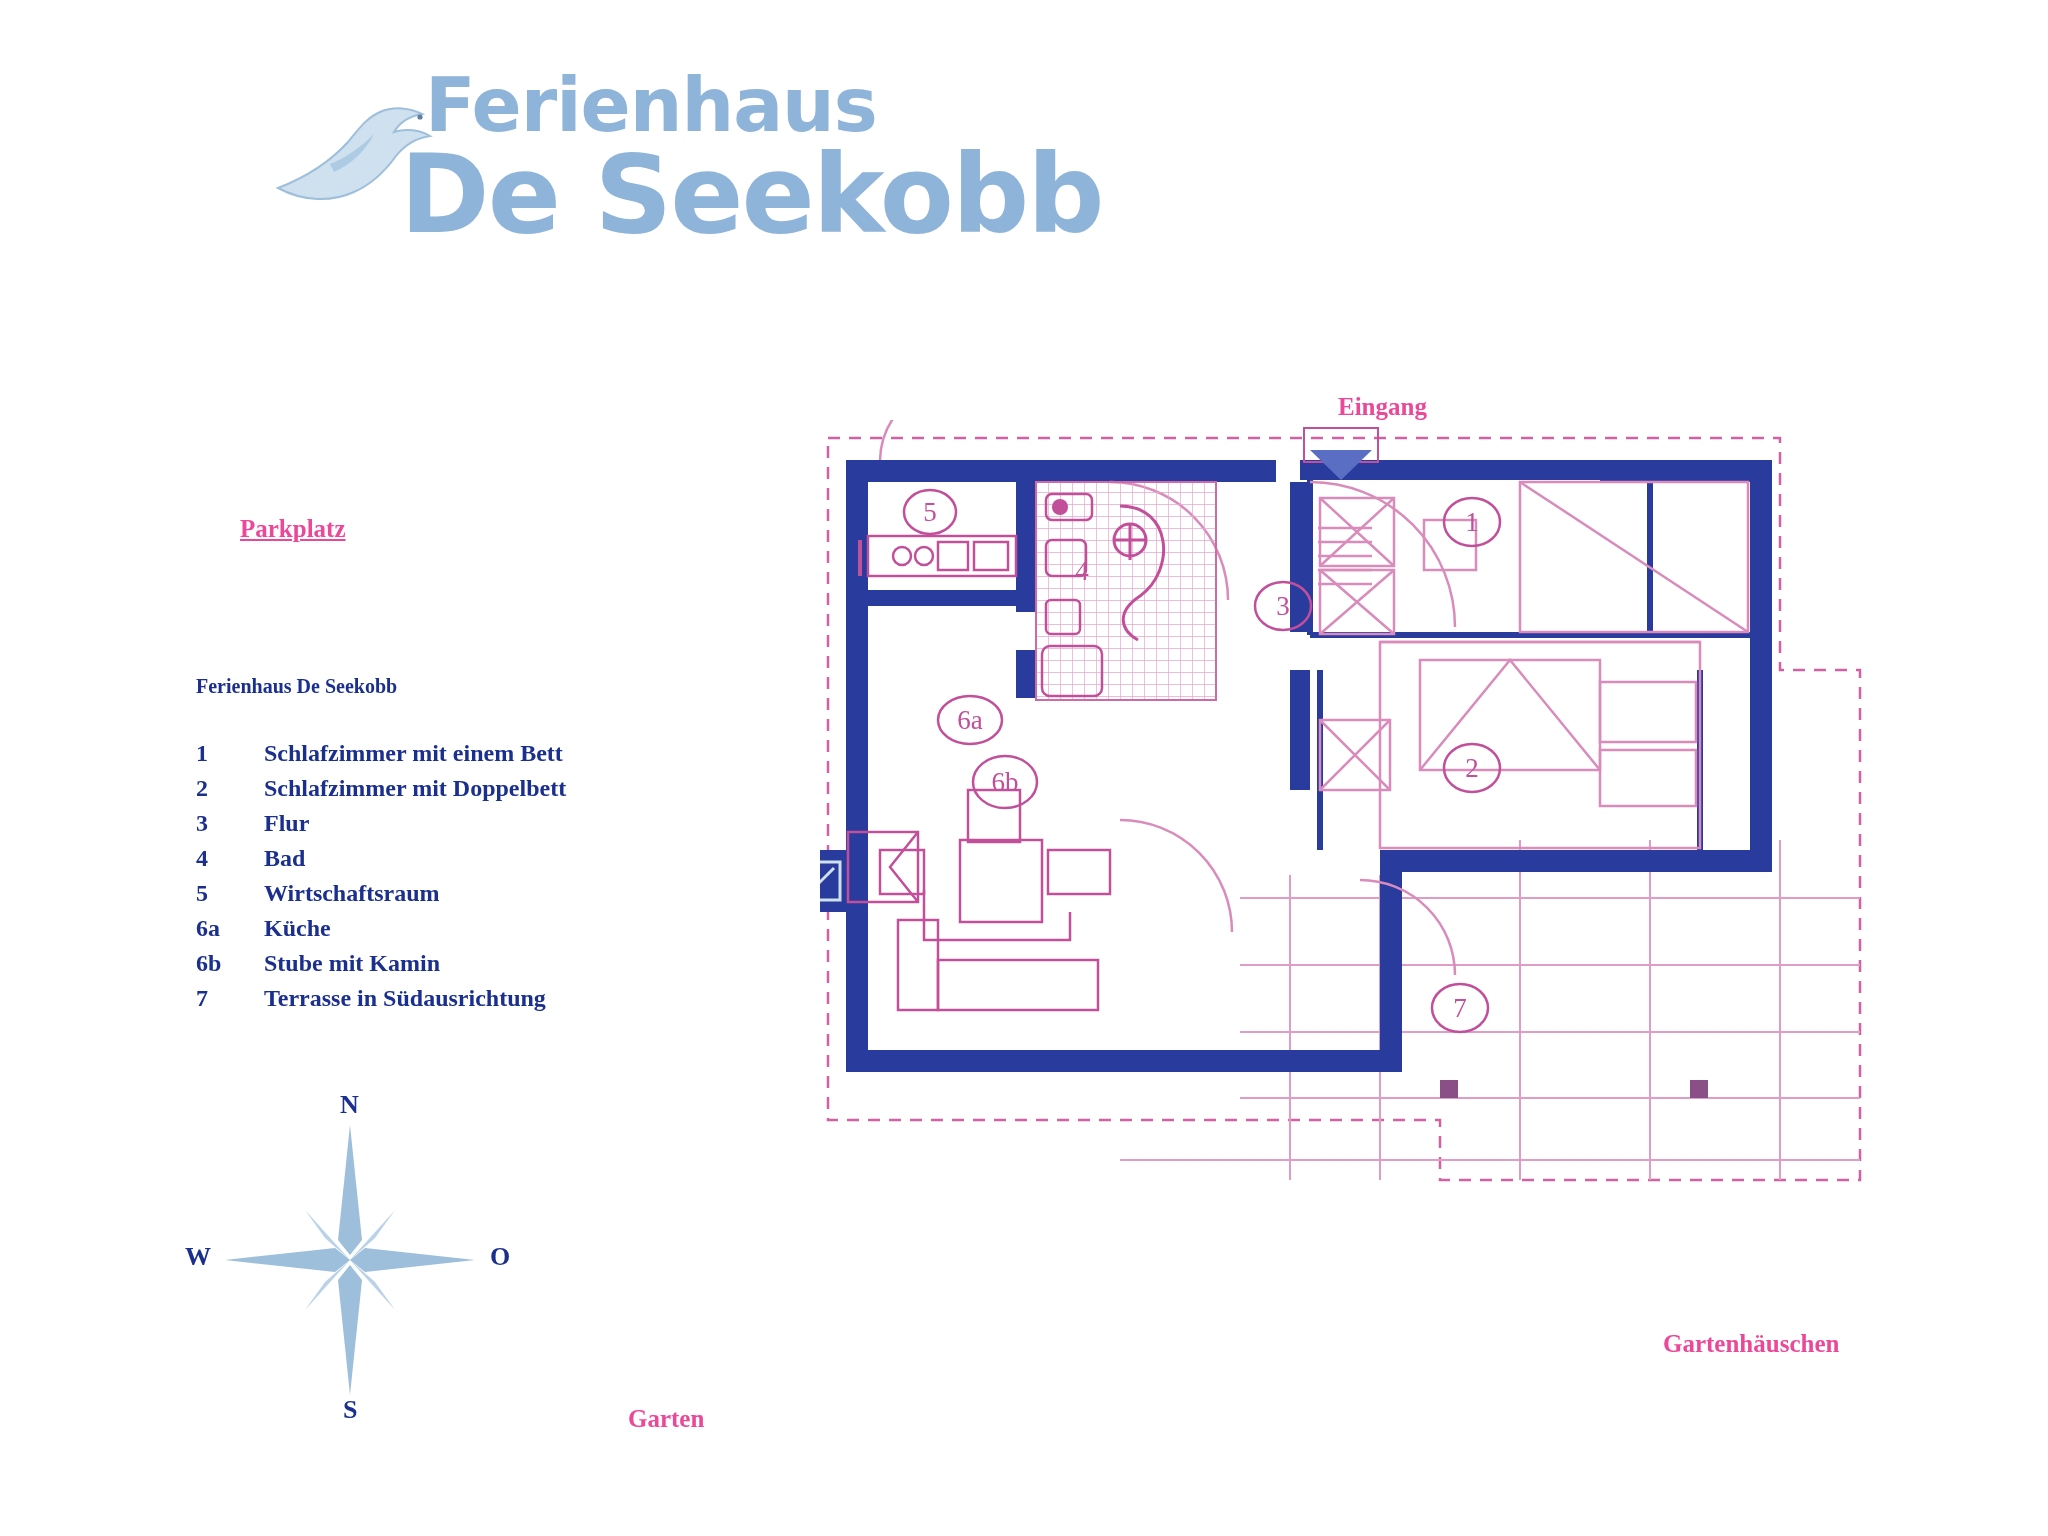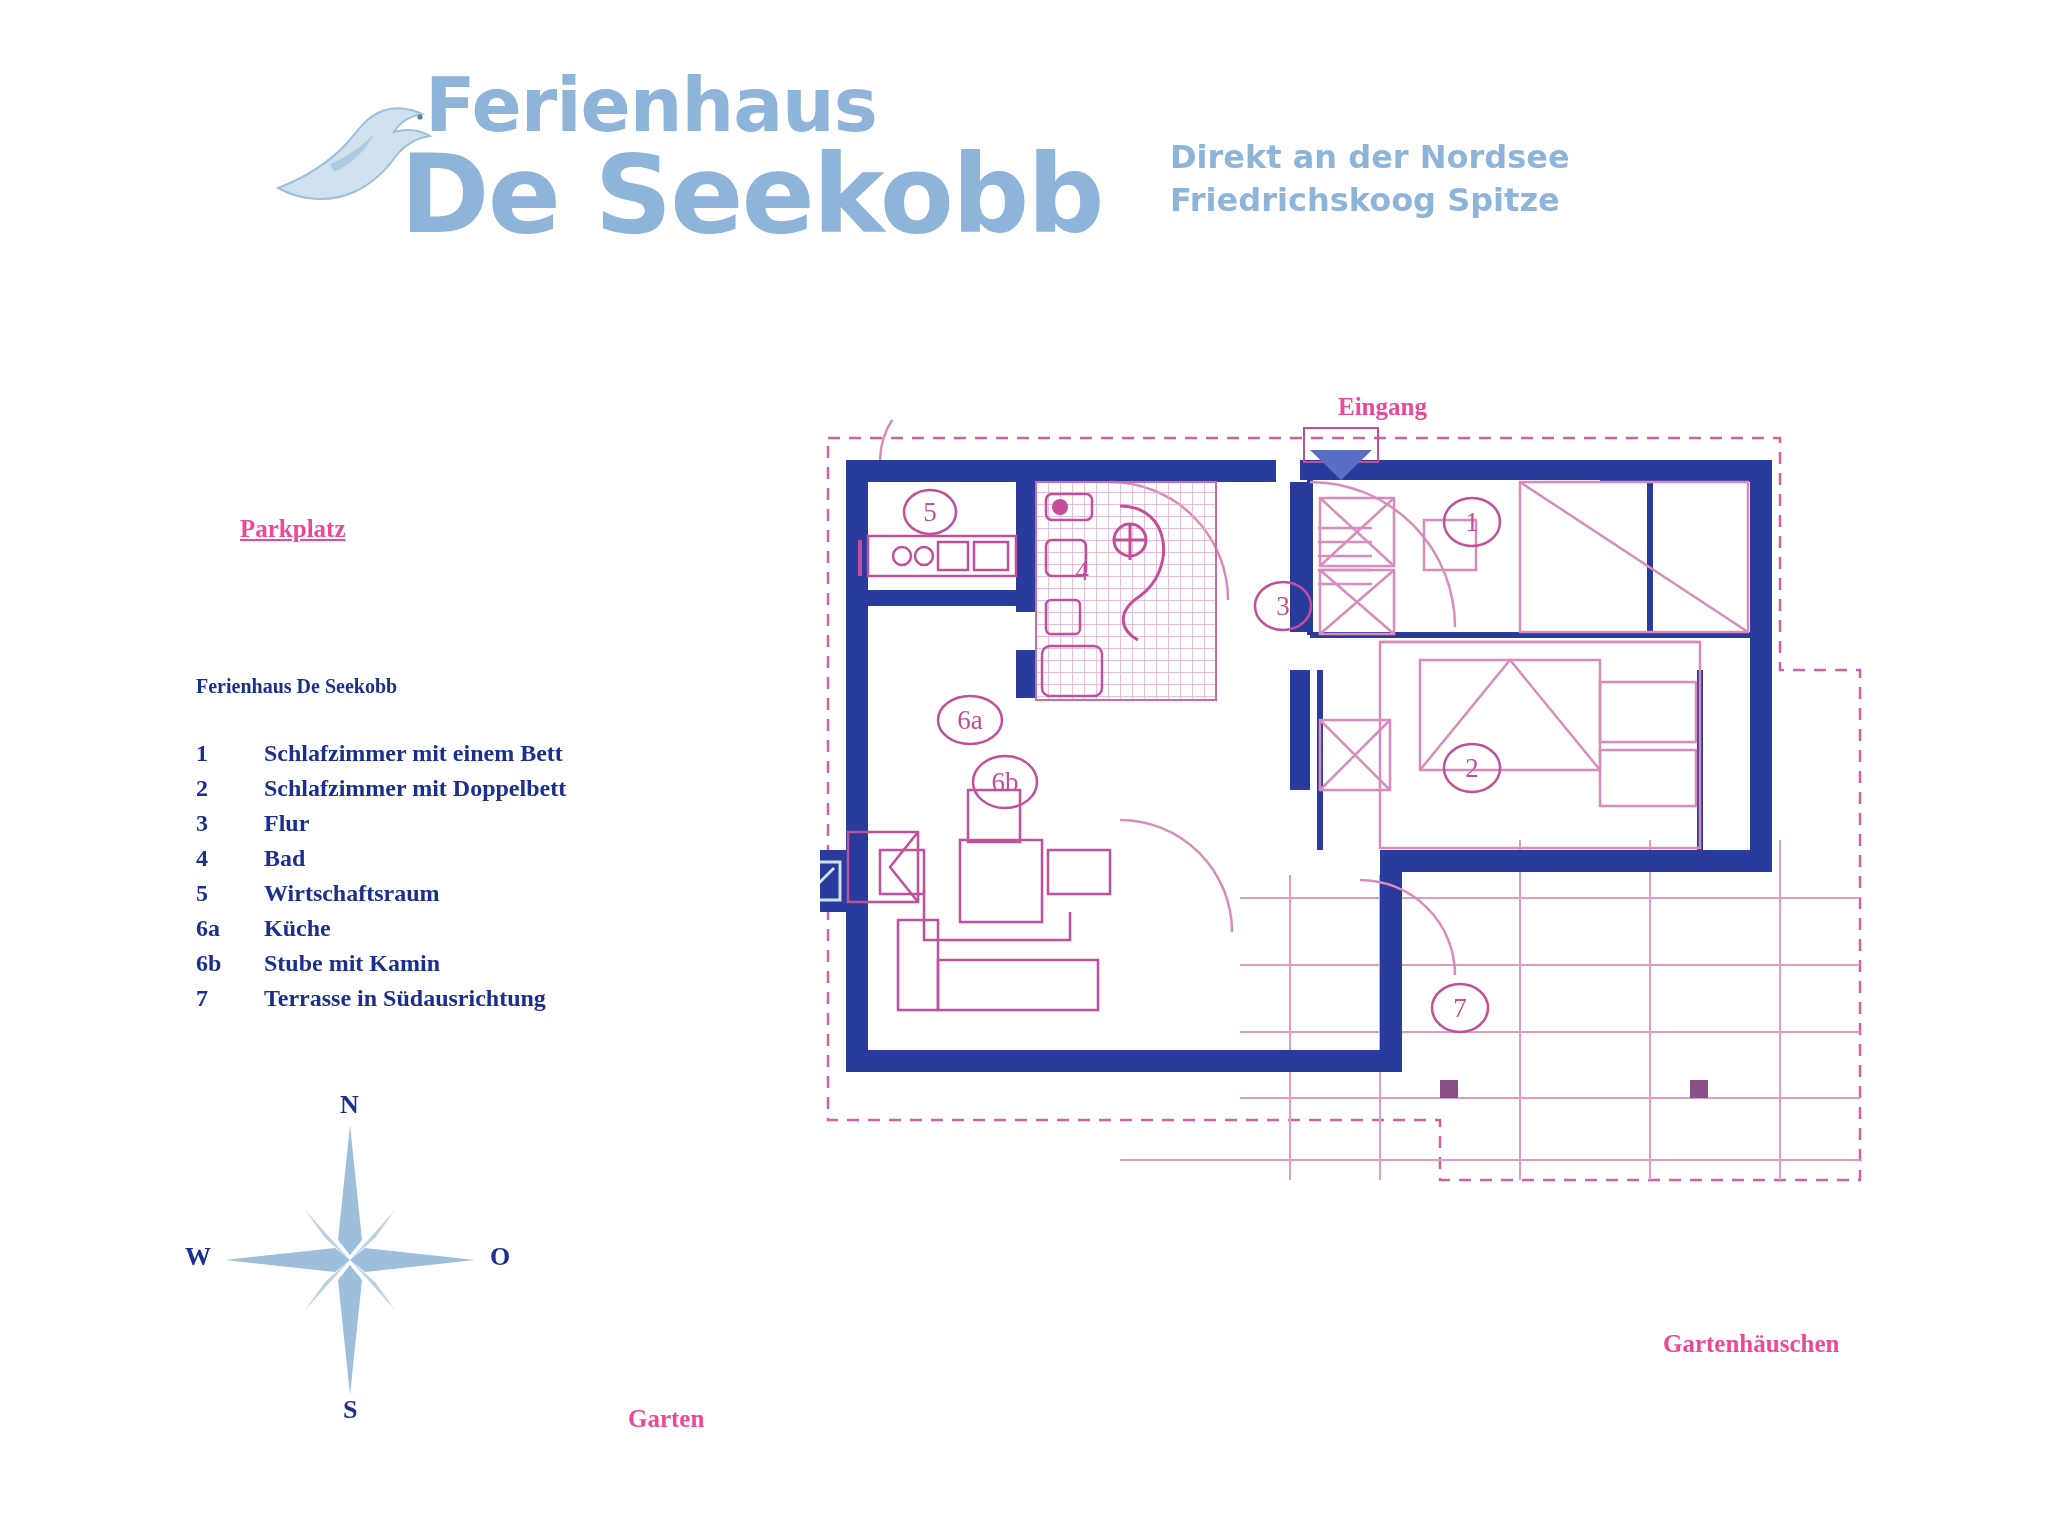--- a/index.html
+++ b/index.html
@@ -147,24 +147,20 @@
       <path d="M60 72 C76 66 92 54 104 42 C96 58 82 72 64 80 Z" fill="#aecbe4"></path>
       <circle cx="150" cy="25" r="2.6" fill="#5d7fa3"></circle>
     </svg>
   </div>
 
   <div id="brand-title">
     <span id="brand-line1">Ferienhaus</span>
     <span id="brand-line2">De Seekobb</span>
   </div>
 
-  <div id="tagline">
-    <span>Direkt an der Nordsee</span>
-    <span>Friedrichskoog Spitze</span>
-  </div>
 </div>
 
 <div class="map-label" id="label-parkplatz">Parkplatz</div>
 <div class="map-label" id="label-eingang">Eingang</div>
 <div class="map-label" id="label-garten">Garten</div>
 <div class="map-label" id="label-gartenhaus">Gartenhäuschen</div>
 
 <div id="legend">
   <div id="legend-title">Ferienhaus De Seekobb</div>
 

